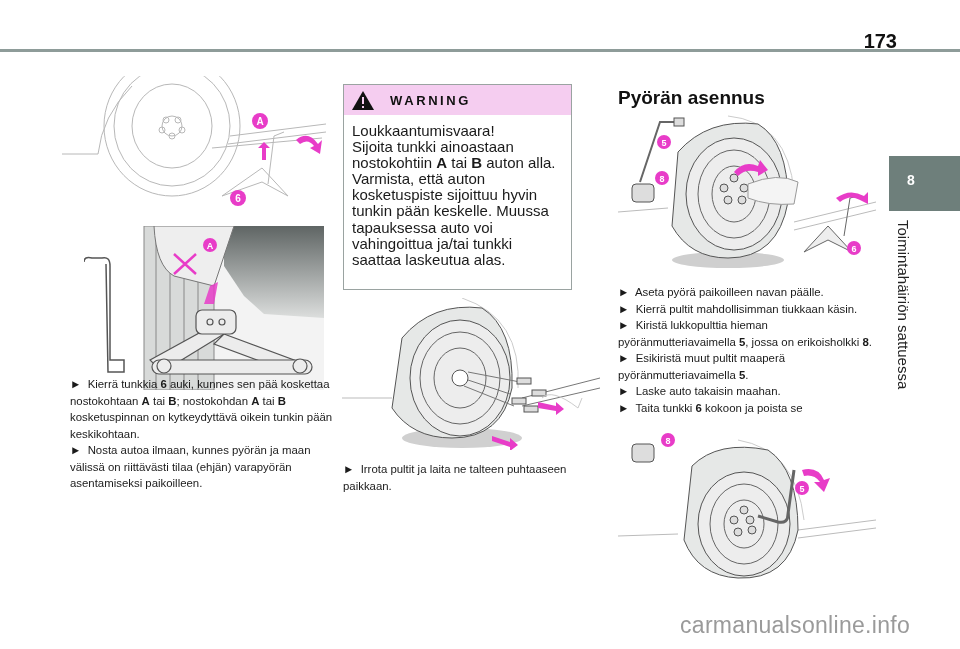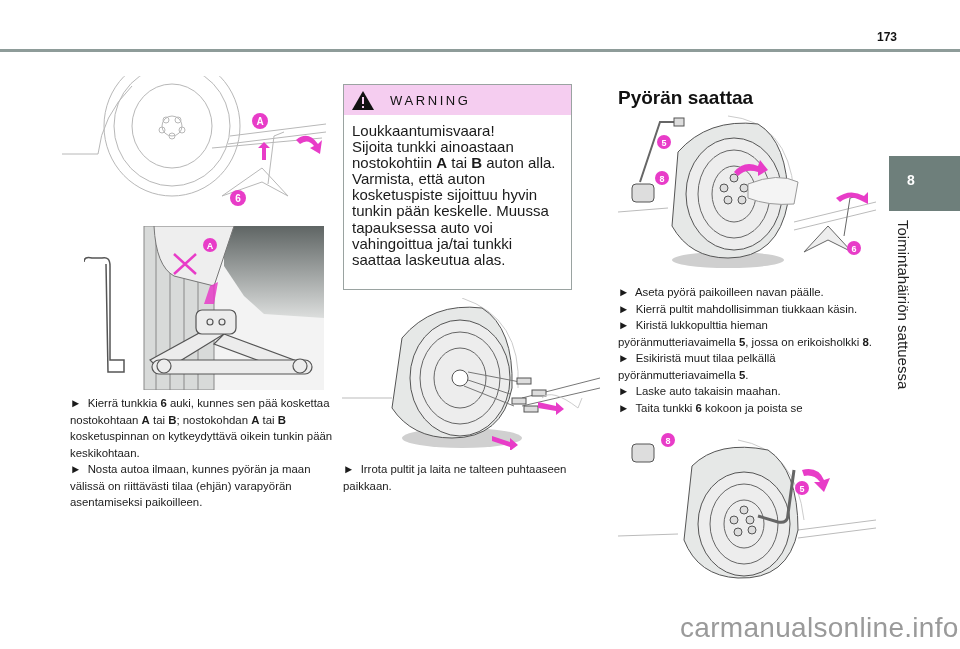--- a/index.html
+++ b/index.html
@@ -1,37 +1,37 @@
 <!DOCTYPE html>
 <html><head>
   <meta charset="utf-8">
   <style>
     html, body { margin:0; padding:0; }
     body { width:960px; height:649px; background:#ffffff; position:relative; overflow:hidden;
            font-family:"Liberation Sans", sans-serif; color:#1a1a1a; }
-    .page-number { position:absolute; right:63px; top:30px; font-size:12px; font-weight:bold; color:#111; }
+    .page-number { position:absolute; right:63px; top:30px; font-size:20px; font-weight:bold; color:#111; }
     .header-rule { position:absolute; left:0; top:49px; width:960px; height:3px; background:#8e9c99; }
     .chapter-tab { position:absolute; left:889px; top:156px; width:71px; height:55px; background:#6e7f7b; }
     .chapter-tab span { position:absolute; left:18px; top:16px; color:#fff; font-weight:bold; font-size:14px; }
     .chapter-title { position:absolute; left:895px; top:220px; writing-mode:vertical-rl; font-size:15px; color:#222; white-space:nowrap; }
 
     .fig { position:absolute; }
     .txt { position:absolute; font-size:11.4px; line-height:16.5px; color:#1a1a1a; }
     .txt p { margin:0; }
     .txt b { font-weight:bold; }
 
     .warning { position:absolute; left:343px; top:84px; width:227px; height:204px; border:1px solid #9aa3a1; background:#fff; }
     .warning-head { height:30px; background:#f5cdf0; position:relative; }
     .warning-head .tri { position:absolute; left:8px; top:6px; }
-    .warning-head .lbl { position:absolute; left:46px; top:8px; font-weight:normal; font-size:13px; letter-spacing:2.6px; color:#111; }
+    .warning-head .lbl { position:absolute; left:46px; top:8px; font-weight:bold; font-size:13px; letter-spacing:2.6px; color:#111; }
     .warning-body { padding:8px 8px 0 8px; font-size:15px; line-height:16.1px; }
     .warning-body p { margin:0; }
 
     .section-title { position:absolute; left:618px; top:87px; font-size:19px; font-weight:bold; color:#111; }
-    .watermark { position:absolute; left:680px; top:612px; font-size:28px; color:#9a9a9a; letter-spacing:0.3px; }
+    .watermark { position:absolute; left:680px; top:612px; font-size:23px; color:#9a9a9a; letter-spacing:0.3px; }
   </style>
 </head>
 <body>
 
 <div class="page-number">173</div>
 <div class="header-rule"></div>
 
 <div class="chapter-tab">
   <span>8</span>
 </div>
@@ -85,21 +85,21 @@
     <rect x="112" y="84" width="40" height="24" rx="6"></rect>
     <rect x="68" y="134" width="160" height="14" rx="7"></rect>
     <circle cx="80" cy="140" r="7"></circle>
       <circle cx="216" cy="140" r="7"></circle>
     <circle cx="126" cy="96" r="3"></circle>
       <circle cx="138" cy="96" r="3"></circle>
   </g>
   <path d="M0 36 Q0 30 8 32 L18 32 Q26 30 26 40 L26 134 L40 134 L40 146 L24 146 L22 38" fill="none" stroke="#555" stroke-width="1.5"></path>
 </svg>
 
-<div class="txt" style="left:70px;top:395px;width:270px">
+<div class="txt" style="left:70px;top:376px;width:270px">
   <p><span>►</span>&nbsp; <span>Kierrä tunkkia </span><b>6</b><span> auki, kunnes sen pää koskettaa nostokohtaan </span><b>A</b><span> tai </span><b>B</b><span>; nostokohdan </span><b>A</b><span> tai </span><b>B</b><span> kosketuspinnan on kytkeydyttävä oikein tunkin pään keskikohtaan.</span></p>
   <p><span>►</span>&nbsp; <span>Nosta autoa ilmaan, kunnes pyörän ja maan välissä on riittävästi tilaa (ehjän) varapyörän asentamiseksi paikoilleen.</span></p>
 </div>
 
 <div class="warning">
   <div class="warning-head">
     <svg class="tri" width="22" height="19" viewBox="0 0 22 19">
       <path d="M11 0 L22 19 L0 19 Z" fill="#111"></path>
       <rect x="10" y="6" width="2" height="7" fill="#f5cdf0"></rect>
       <rect x="10" y="15" width="2" height="2" fill="#f5cdf0"></rect>
@@ -132,21 +132,21 @@
     </g>
   <path d="M200 100 Q210 90 236 110 L240 100" fill="none" stroke="#ccc"></path>
   <path d="M196 104 L214 108 L214 104 L222 111 L214 117 L214 113 L196 110 Z" fill="#e83cc8"></path>
   <path d="M150 138 L168 144 L168 140 L176 147 L168 153 L168 149 L150 143 Z" fill="#e83cc8"></path>
 </svg>
 
 <div class="txt" style="left:343px;top:461px;width:250px">
   <p><span>►</span>&nbsp; <span>Irrota pultit ja laita ne talteen puhtaaseen paikkaan.</span></p>
 </div>
 
-<div class="section-title">Pyörän saattaa</div>
+<div class="section-title">Pyörän asennus</div>
 
 <svg class="fig" style="left:618px;top:112px" width="258" height="158" viewBox="0 0 258 158">
   <ellipse cx="110" cy="148" rx="56" ry="8" fill="#cfcfcf"></ellipse>
   <path d="M0 100 L50 96" stroke="#bbb" fill="none"></path>
   <path d="M110 4 Q170 10 176 80" stroke="#ccc" fill="none"></path>
   <path d="M60 40 Q90 6 140 12 Q170 30 170 90 Q160 146 110 146 Q72 146 54 114 Z" fill="#e6e8e7" stroke="#555"></path>
   <ellipse cx="116" cy="82" rx="48" ry="56" fill="#ededed" stroke="#555"></ellipse>
   <ellipse cx="116" cy="82" rx="36" ry="44" fill="none" stroke="#666"></ellipse>
   <ellipse cx="116" cy="82" rx="22" ry="28" fill="none" stroke="#666"></ellipse>
   <g fill="#ddd" stroke="#555">
@@ -170,21 +170,21 @@
   <circle cx="44" cy="66" r="7" fill="#e83cc8"></circle>
   <text x="44" y="70" text-anchor="middle" font-size="9" font-weight="bold" fill="#fff" font-family="Liberation Sans, sans-serif">8</text>
   <circle cx="236" cy="136" r="7" fill="#e83cc8"></circle>
   <text x="236" y="140" text-anchor="middle" font-size="9" font-weight="bold" fill="#fff" font-family="Liberation Sans, sans-serif">6</text>
 </svg>
 
 <div class="txt" style="left:618px;top:284px;width:262px">
   <p><span>►</span>&nbsp; <span>Aseta pyörä paikoilleen navan päälle.</span></p>
   <p><span>►</span>&nbsp; <span>Kierrä pultit mahdollisimman tiukkaan käsin.</span></p>
   <p><span>►</span>&nbsp; <span>Kiristä lukkopulttia hieman pyöränmutteriavaimella </span><b>5</b><span>, jossa on erikoisholkki </span><b>8</b><span>.</span></p>
-  <p><span>►</span>&nbsp; <span>Esikiristä muut tilaa pelkällä pyöränmutteriavaimella </span><b>5</b><span>.</span></p>
+  <p><span>►</span>&nbsp; <span>Esikiristä muut pultit maaperä pyöränmutteriavaimella </span><b>5</b><span>.</span></p>
   <p><span>►</span>&nbsp; <span>Laske auto takaisin maahan.</span></p>
   <p><span>►</span>&nbsp; <span>Taita tunkki </span><b>6</b><span> kokoon ja poista se</span></p>
 </div>
 
 <svg class="fig" style="left:618px;top:430px" width="258" height="150" viewBox="0 0 258 150">
   <path d="M0 106 L60 104" stroke="#bbb" fill="none"></path>
   <path d="M180 100 L258 90 M180 108 L258 98" stroke="#bbb" fill="none"></path>
   <path d="M120 10 Q178 20 186 90" stroke="#ccc" fill="none"></path>
   <path d="M74 36 Q100 10 150 20 Q180 40 180 100 Q170 150 120 148 Q80 146 66 110 Z" fill="#e6e8e7" stroke="#555"></path>
   <ellipse cx="126" cy="94" rx="46" ry="52" fill="#ededed" stroke="#555"></ellipse>

